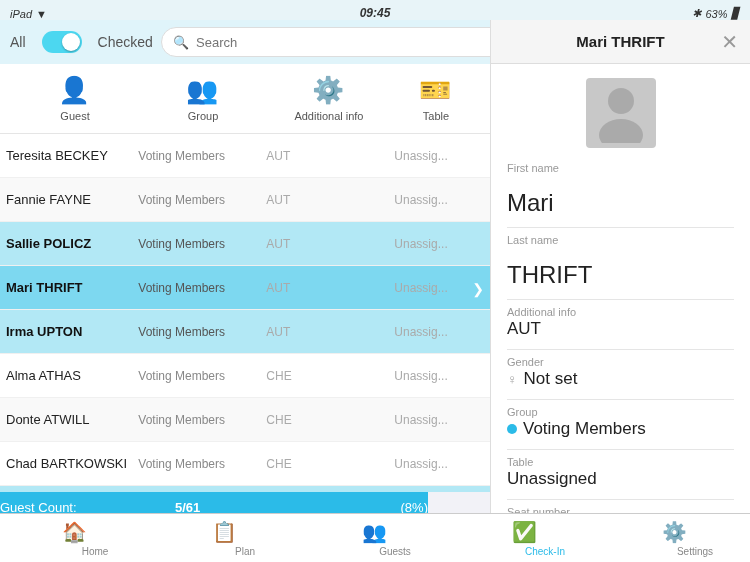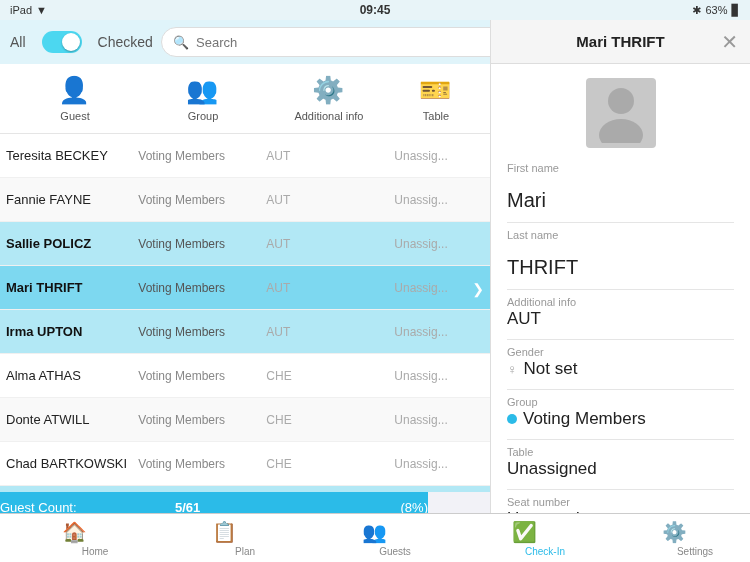--- a/index.html
+++ b/index.html
@@ -3,25 +3,26 @@
   <meta charset="utf-8">
   <style>
     * { box-sizing: border-box; margin: 0; padding: 0; }
     body { font-family: -apple-system, 'Helvetica Neue', Arial, sans-serif; background: #f2f2f7; width: 750px; height: 562px; overflow: hidden; position: relative; }
 
     
     .status-bar {
       height: 20px;
       background: #e8f4f8;
       display: flex;
-      align-items: center;
+      align-items: flex-end;
       justify-content: space-between;
       padding: 0 10px;
       font-size: 11px;
       color: #333;
+      font-style: italic;
     }
     .status-bar-left { display: flex; align-items: center; gap: 4px; }
     .status-bar-center { position: absolute; left: 50%; transform: translateX(-50%); font-weight: 600; font-size: 12px; }
     .status-bar-right { display: flex; align-items: center; gap: 4px; }
 
     
     .nav-bar {
       height: 44px;
       background: #e0f4fa;
       display: flex;
@@ -158,21 +159,21 @@
       border-radius: 4px;
       margin: 14px auto;
       display: flex; align-items: center; justify-content: center;
       overflow: hidden;
     }
     .avatar-svg { width: 50px; height: 60px; }
     .detail-fields { padding: 0 16px 10px; }
     .field-group { margin-bottom: 10px; }
     .field-label { font-size: 11px; color: #999; margin-bottom: 1px; }
     .field-value { font-size: 17px; font-weight: 400; color: #222; }
-    .field-value.large { font-size: 20px; font-weight: 500; margin-top: 15px; }
+    .field-value.large { font-size: 24px; font-weight: 500; margin-top: 15px; }
     .divider { height: 1px; background: #e5e5e5; margin: 6px 0; }
     .gender-row { display: flex; align-items: center; gap: 6px; }
     .gender-icon { font-size: 14px; color: #aaa; }
     .group-row { display: flex; align-items: center; gap: 6px; }
     .group-dot { width: 10px; height: 10px; border-radius: 50%; background: #2bbbe8; flex-shrink: 0; }
 
     
     .checked-btn {
       margin: 10px 16px 4px;
       height: 48px;

